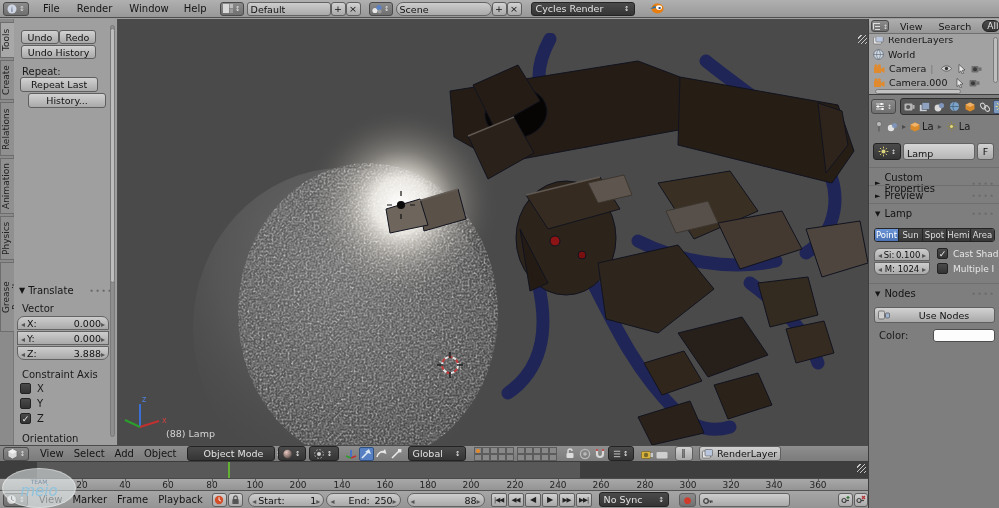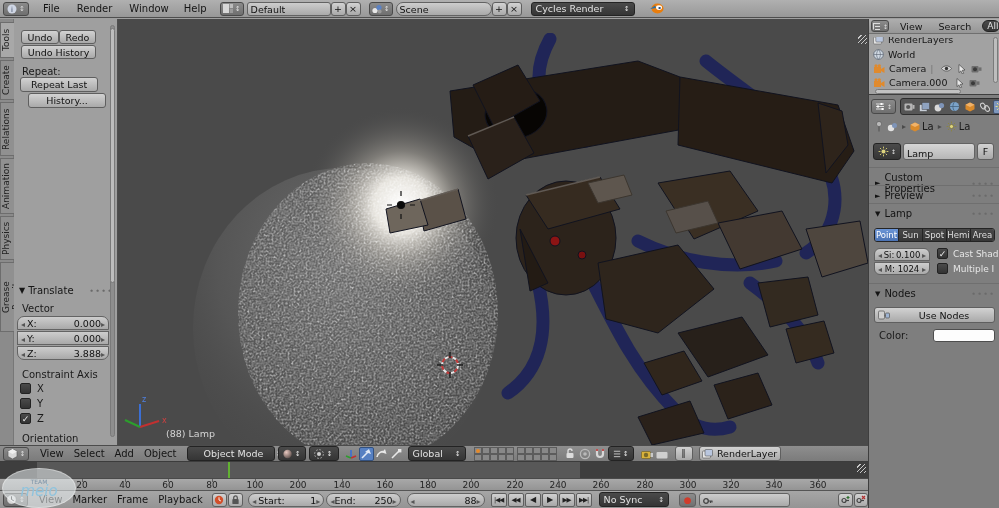--- a/index.html
+++ b/index.html
@@ -522,21 +522,21 @@
         </svg>
     </div>
     <div class="pill" style="width:80px;height:14px;margin-left:5px;justify-content:space-between;">
       <span class="tri">◂</span>
       <span style="margin-right:auto;margin-left:2px;">Start:</span>
       <span>1</span>
       <span class="tri">▸</span>
     </div>
     <div class="pill" style="width:78px;height:14px;margin-left:2px;justify-content:space-between;">
       <span class="tri">◂</span>
-      <span style="margin-right:auto;margin-left:0;">End:</span>
+      <span style="margin-right:auto;margin-left:14px;">End:</span>
       <span>250</span>
       <span class="tri">▸</span>
     </div>
     <div class="pill" style="width:82px;height:14px;margin-left:6px;justify-content:space-between;">
       <span class="tri">◂</span>
       <span style="margin-left:auto;">88</span>
       <span class="tri">▸</span>
     </div>
     <div class="row" style="margin-left:6px;gap:1px;">
       <div class="pbtn">

